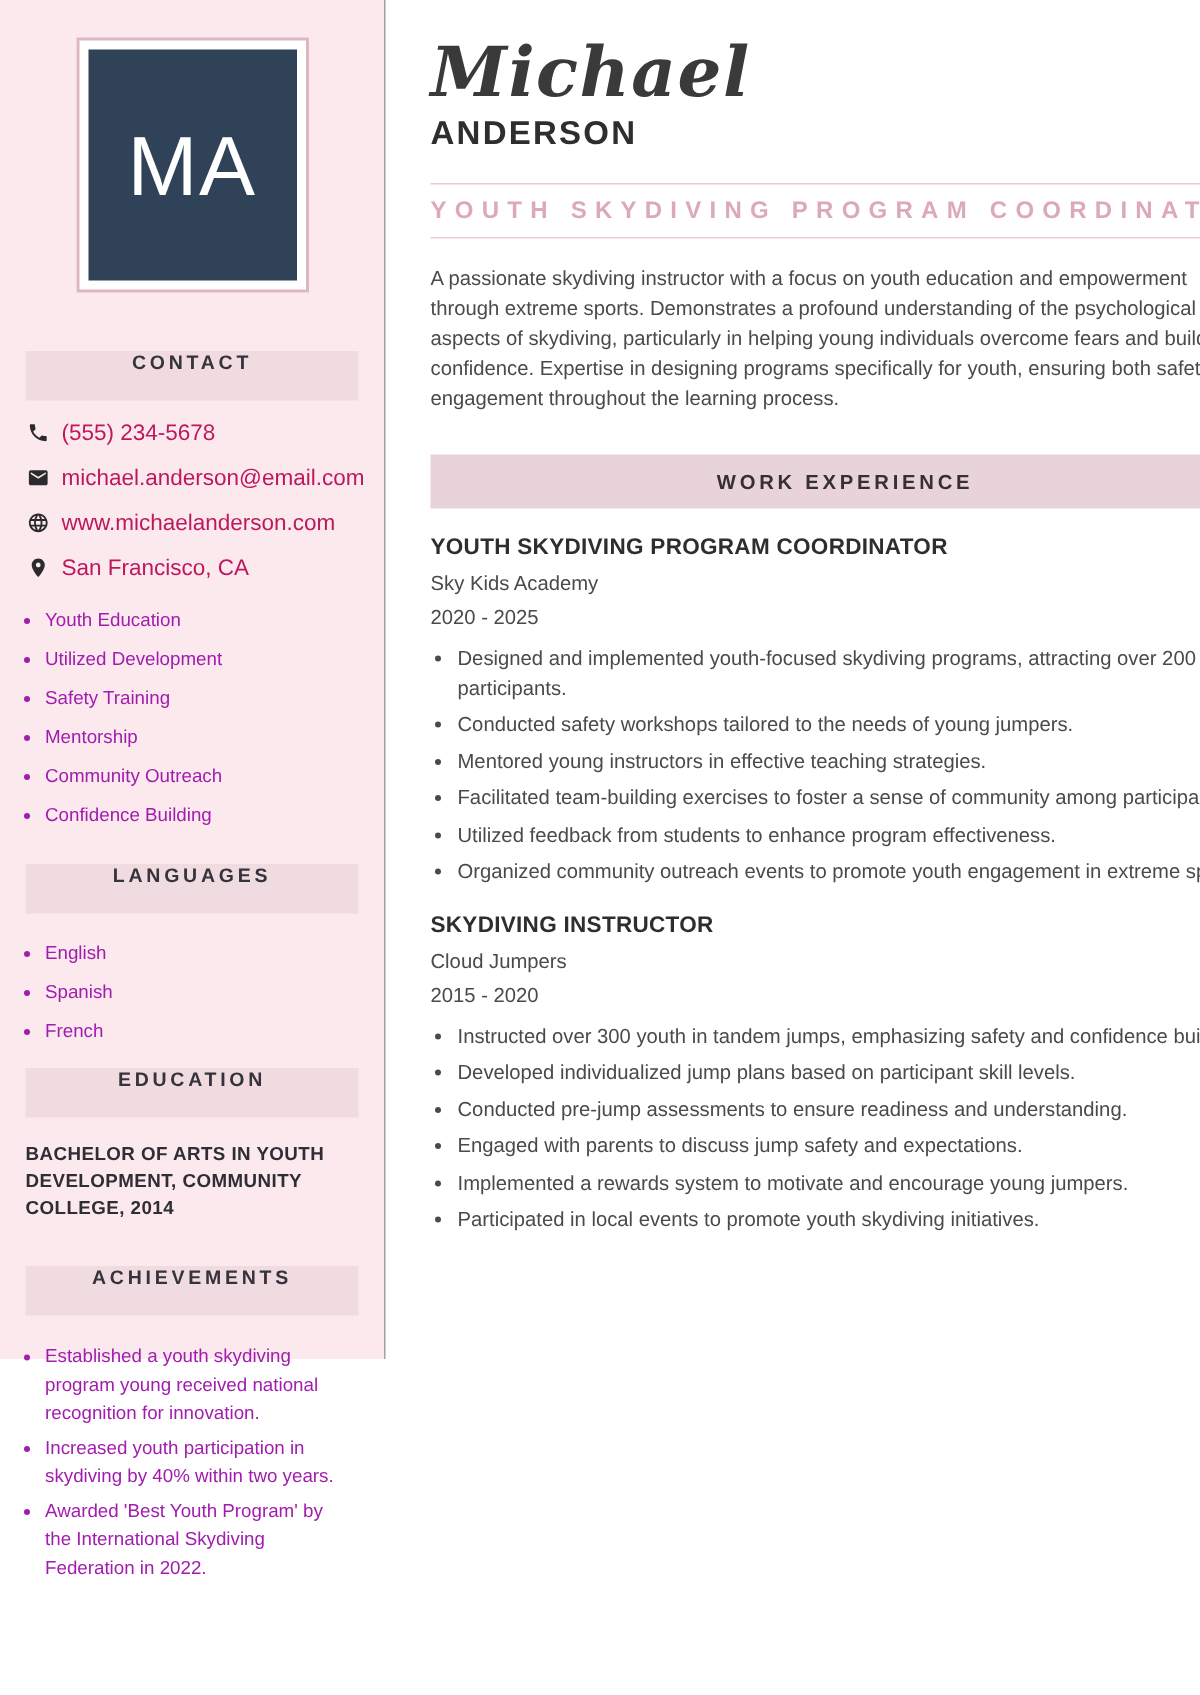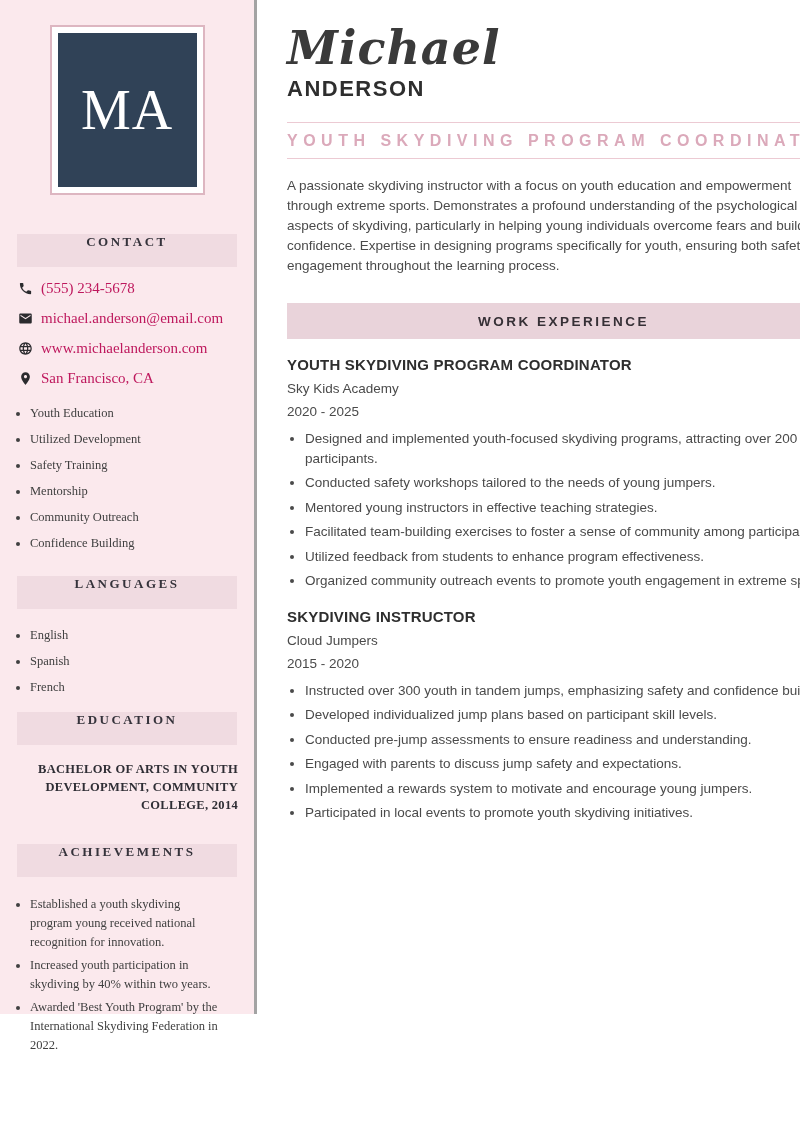--- a/index.html
+++ b/index.html
@@ -17,24 +17,23 @@
   html,body{background:#fff;}
   body{
     width:800px;height:1130px;overflow:hidden;
     font-family:"Liberation Sans","DejaVu Sans",sans-serif;
     color:var(--text-body);
   }
   .page{display:flex;width:800px;height:1130px;background:#fff;}
 
   
   .sidebar{
-    width:257px;min-width:257px;height:1014px;
+    width:257px;min-width:257px;height:906px;
     background:var(--sidebar-bg);
-    border-right:3px solid #a3a3a3;
-    font-family:Liberation Serif, serif;
+    border-right:1px solid #a3a3a3;
   }
   .monogram-frame{
     width:155px;height:170px;
     margin:25px auto 0 auto;
     background:#fff;
     border:2px solid var(--monogram-border);
     padding:6px;
   }
   .monogram-box{
     width:100%;height:100%;
@@ -61,32 +60,32 @@
     margin-bottom:13px;
     font-size:15px;color:#be185d;
   }
   .contact-row .cicon{width:15px;height:15px;margin-right:8px;flex:0 0 15px;display:inline-flex;}
   .contact-row svg{width:15px;height:15px;fill:#2b2b2e;}
 
   .side-list{
     list-style:disc;
     margin:18px 30px 0 17px;
     padding-left:13px;
-    color:#404040;
+    color:#a21caf;
   }
   .side-list li{
     font-size:12.5px;line-height:16px;
     margin-bottom:10px;
   }
   .achievements-list li{line-height:19px;margin-bottom:4px;}
 
   .education-text{
     margin:15px 16px 0 17px;
     font-size:12.5px;font-weight:bold;line-height:18px;
-    letter-spacing:0.3px;color:#2f2e35;text-align:right;
+    letter-spacing:0.3px;color:#2f2e35;
   }
 
   
   .main{flex:1;padding:22px 29px 0 30px;}
   .name-first{
     font-family:"DejaVu Serif","Liberation Serif",serif;
     font-style:italic;font-weight:bold;
     font-size:46px;line-height:52px;color:#3a3a3a;
     letter-spacing:1px;
   }

